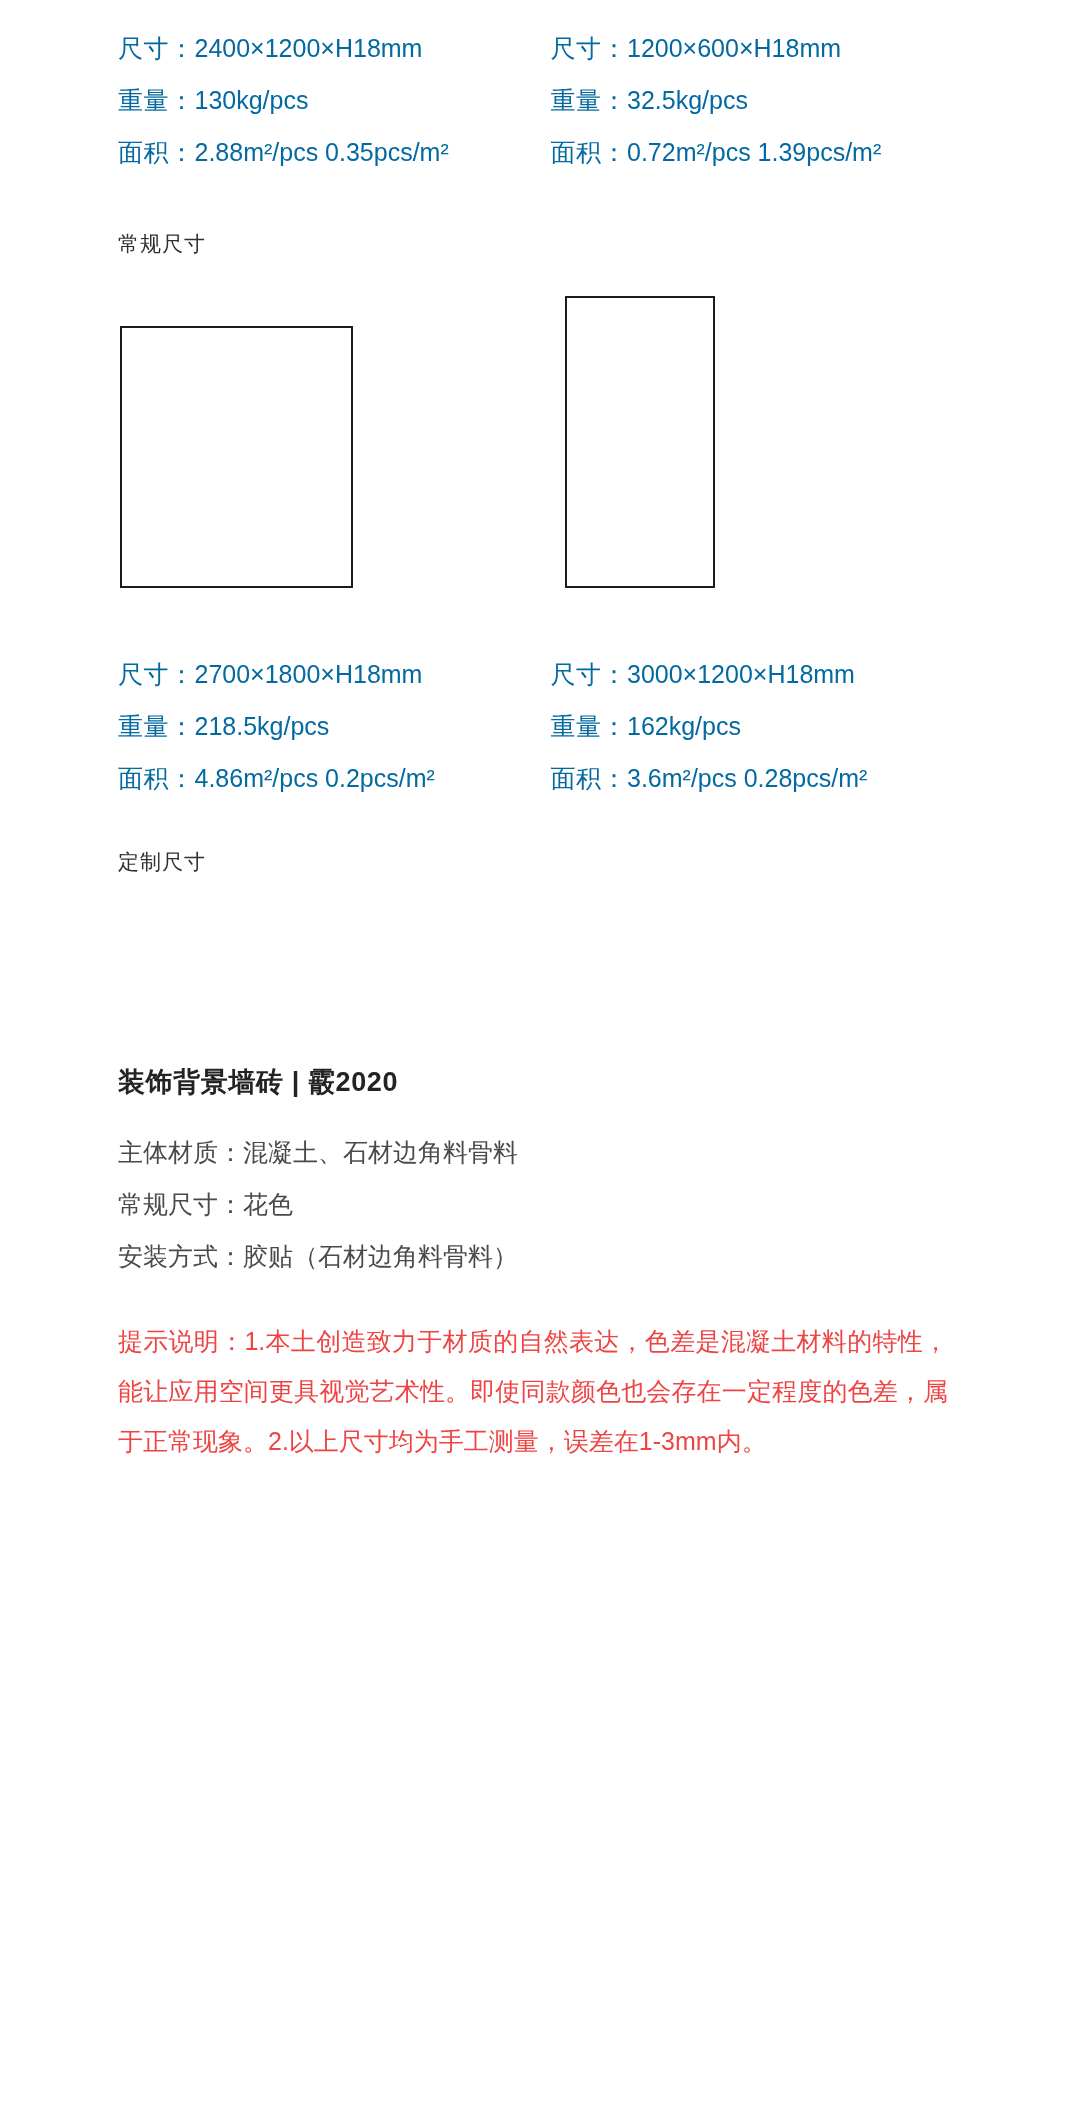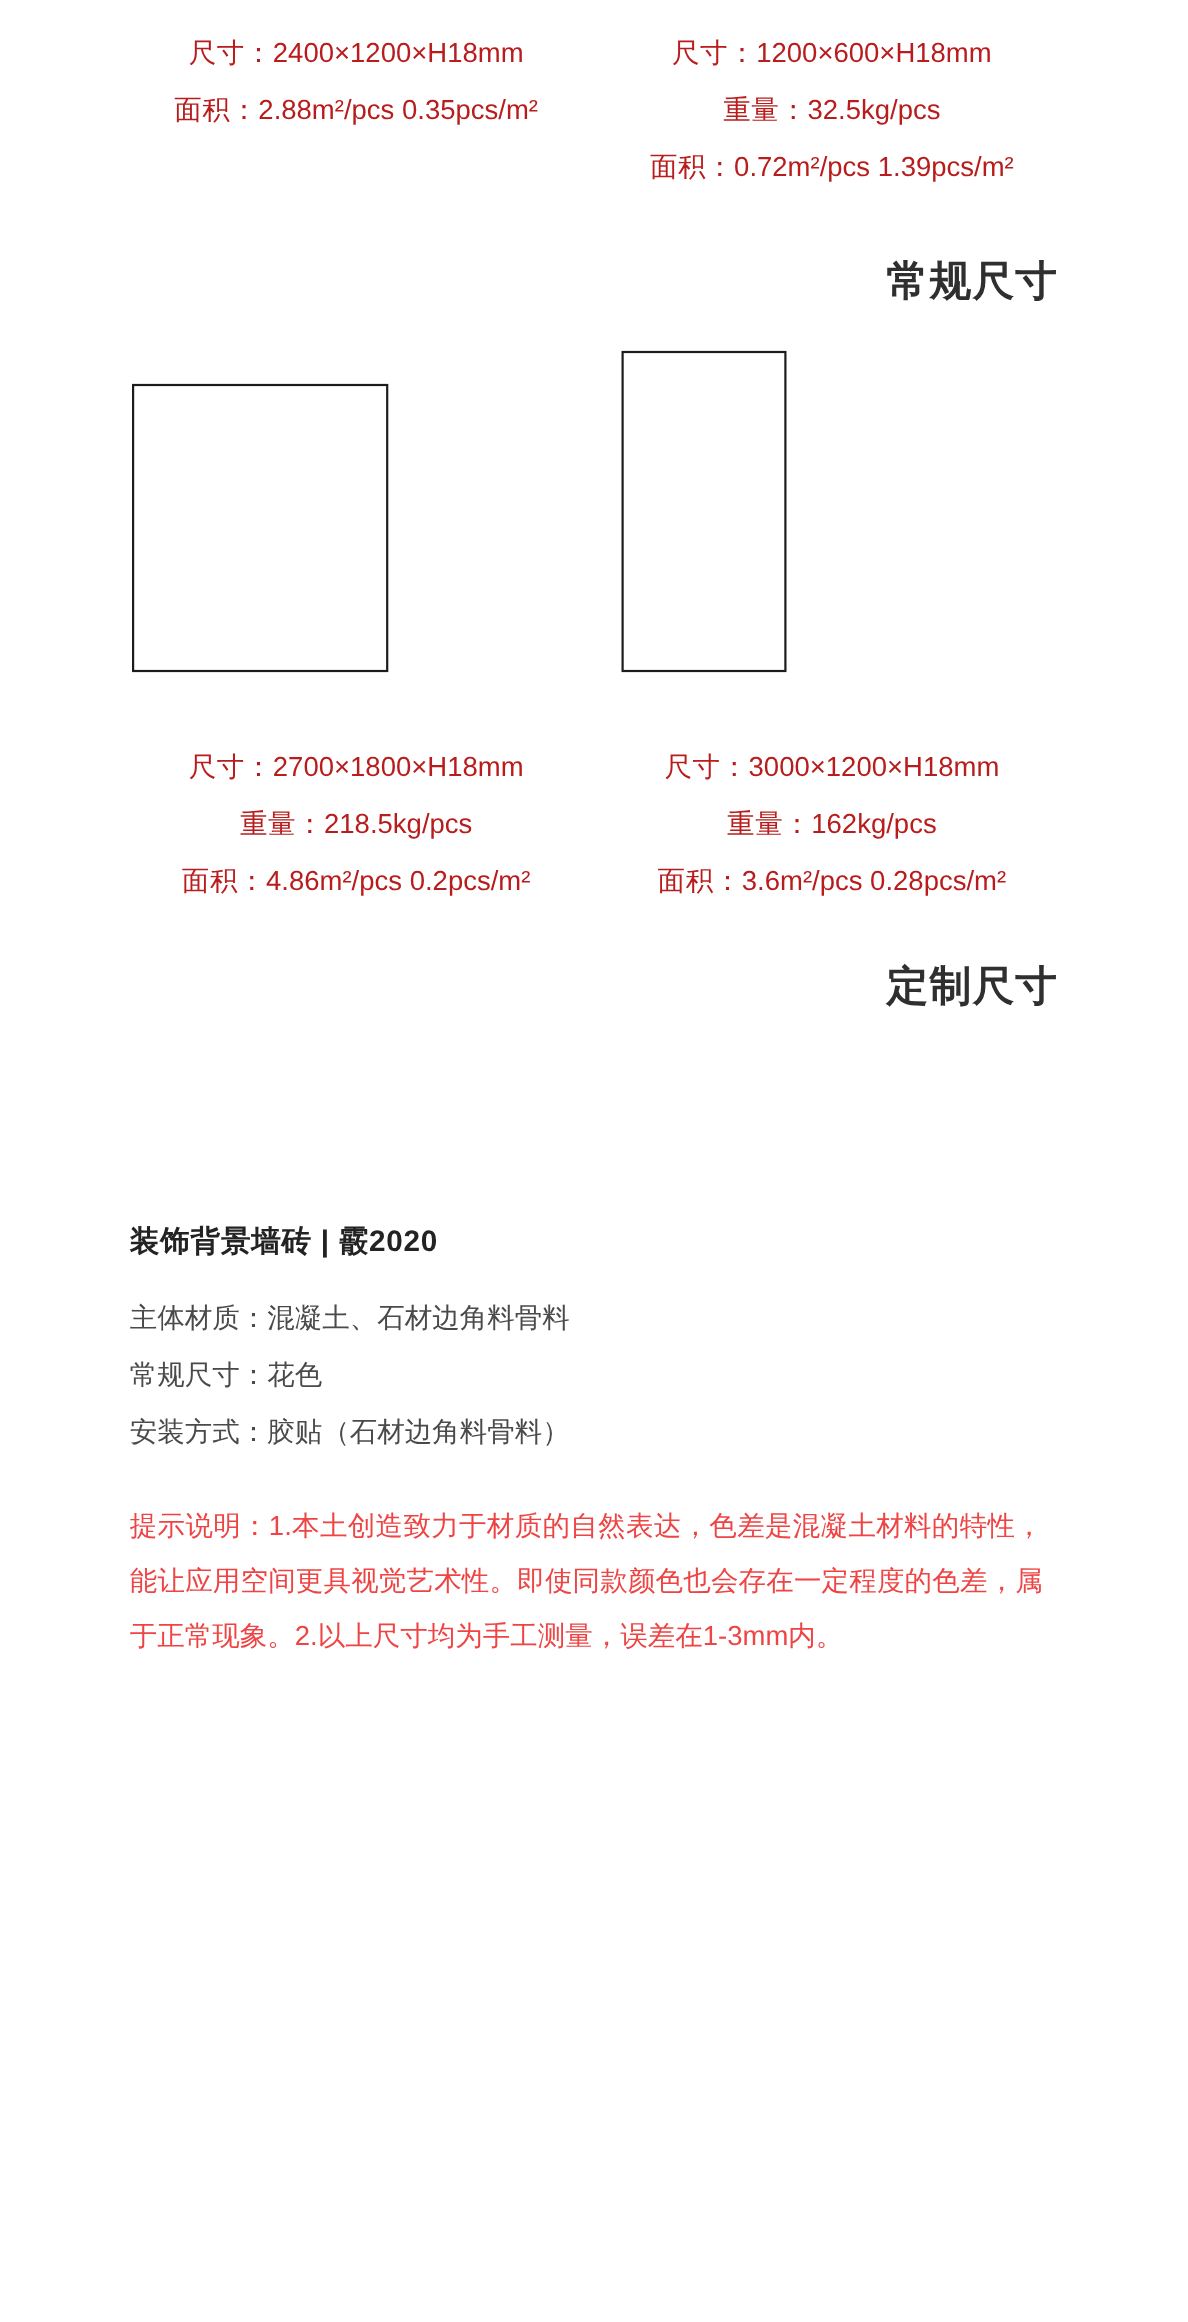--- a/index.html
+++ b/index.html
@@ -20,33 +20,31 @@
     min-height: 2111px;
     position: relative;
     box-sizing: border-box;
     padding: 0 118px;
   }
 
   
   .spec-line {
     font-size: 25px;
     line-height: 52px;
-    color: #b91c1c;
+    color: #0369a1;
     white-space: nowrap;
-    text-align: center;
   }
   .spec-line .lbl {
     letter-spacing: 0.5px;
   }
   .section-title {
-    font-size: 38px;
-    font-weight: 700;
+    font-size: 21px;
+    font-weight: 400;
     color: #2f2f2f;
     letter-spacing: 1px;
-    text-align: right;
   }
 
   
   .top-specs {
     display: flex;
     padding-top: 22px;
   }
   .top-specs .col {
     width: 50%;
   }
@@ -138,20 +136,23 @@
 <body>
 
 <div class="page">
 
   <div class="top-specs">
     <div class="col left">
       <div class="spec-line">
         <span class="lbl">尺寸：</span><span class="val">2400×1200×H18mm</span>
       </div>
       <div class="spec-line">
+        <span class="lbl">重量：</span><span class="val">130kg/pcs</span>
+      </div>
+      <div class="spec-line">
         <span class="lbl">面积：</span><span class="val">2.88m²/pcs 0.35pcs/m²</span>
       </div>
     </div>
     <div class="col right">
       <div class="spec-line">
         <span class="lbl">尺寸：</span><span class="val">1200×600×H18mm</span>
       </div>
       <div class="spec-line">
         <span class="lbl">重量：</span><span class="val">32.5kg/pcs</span>
       </div>

